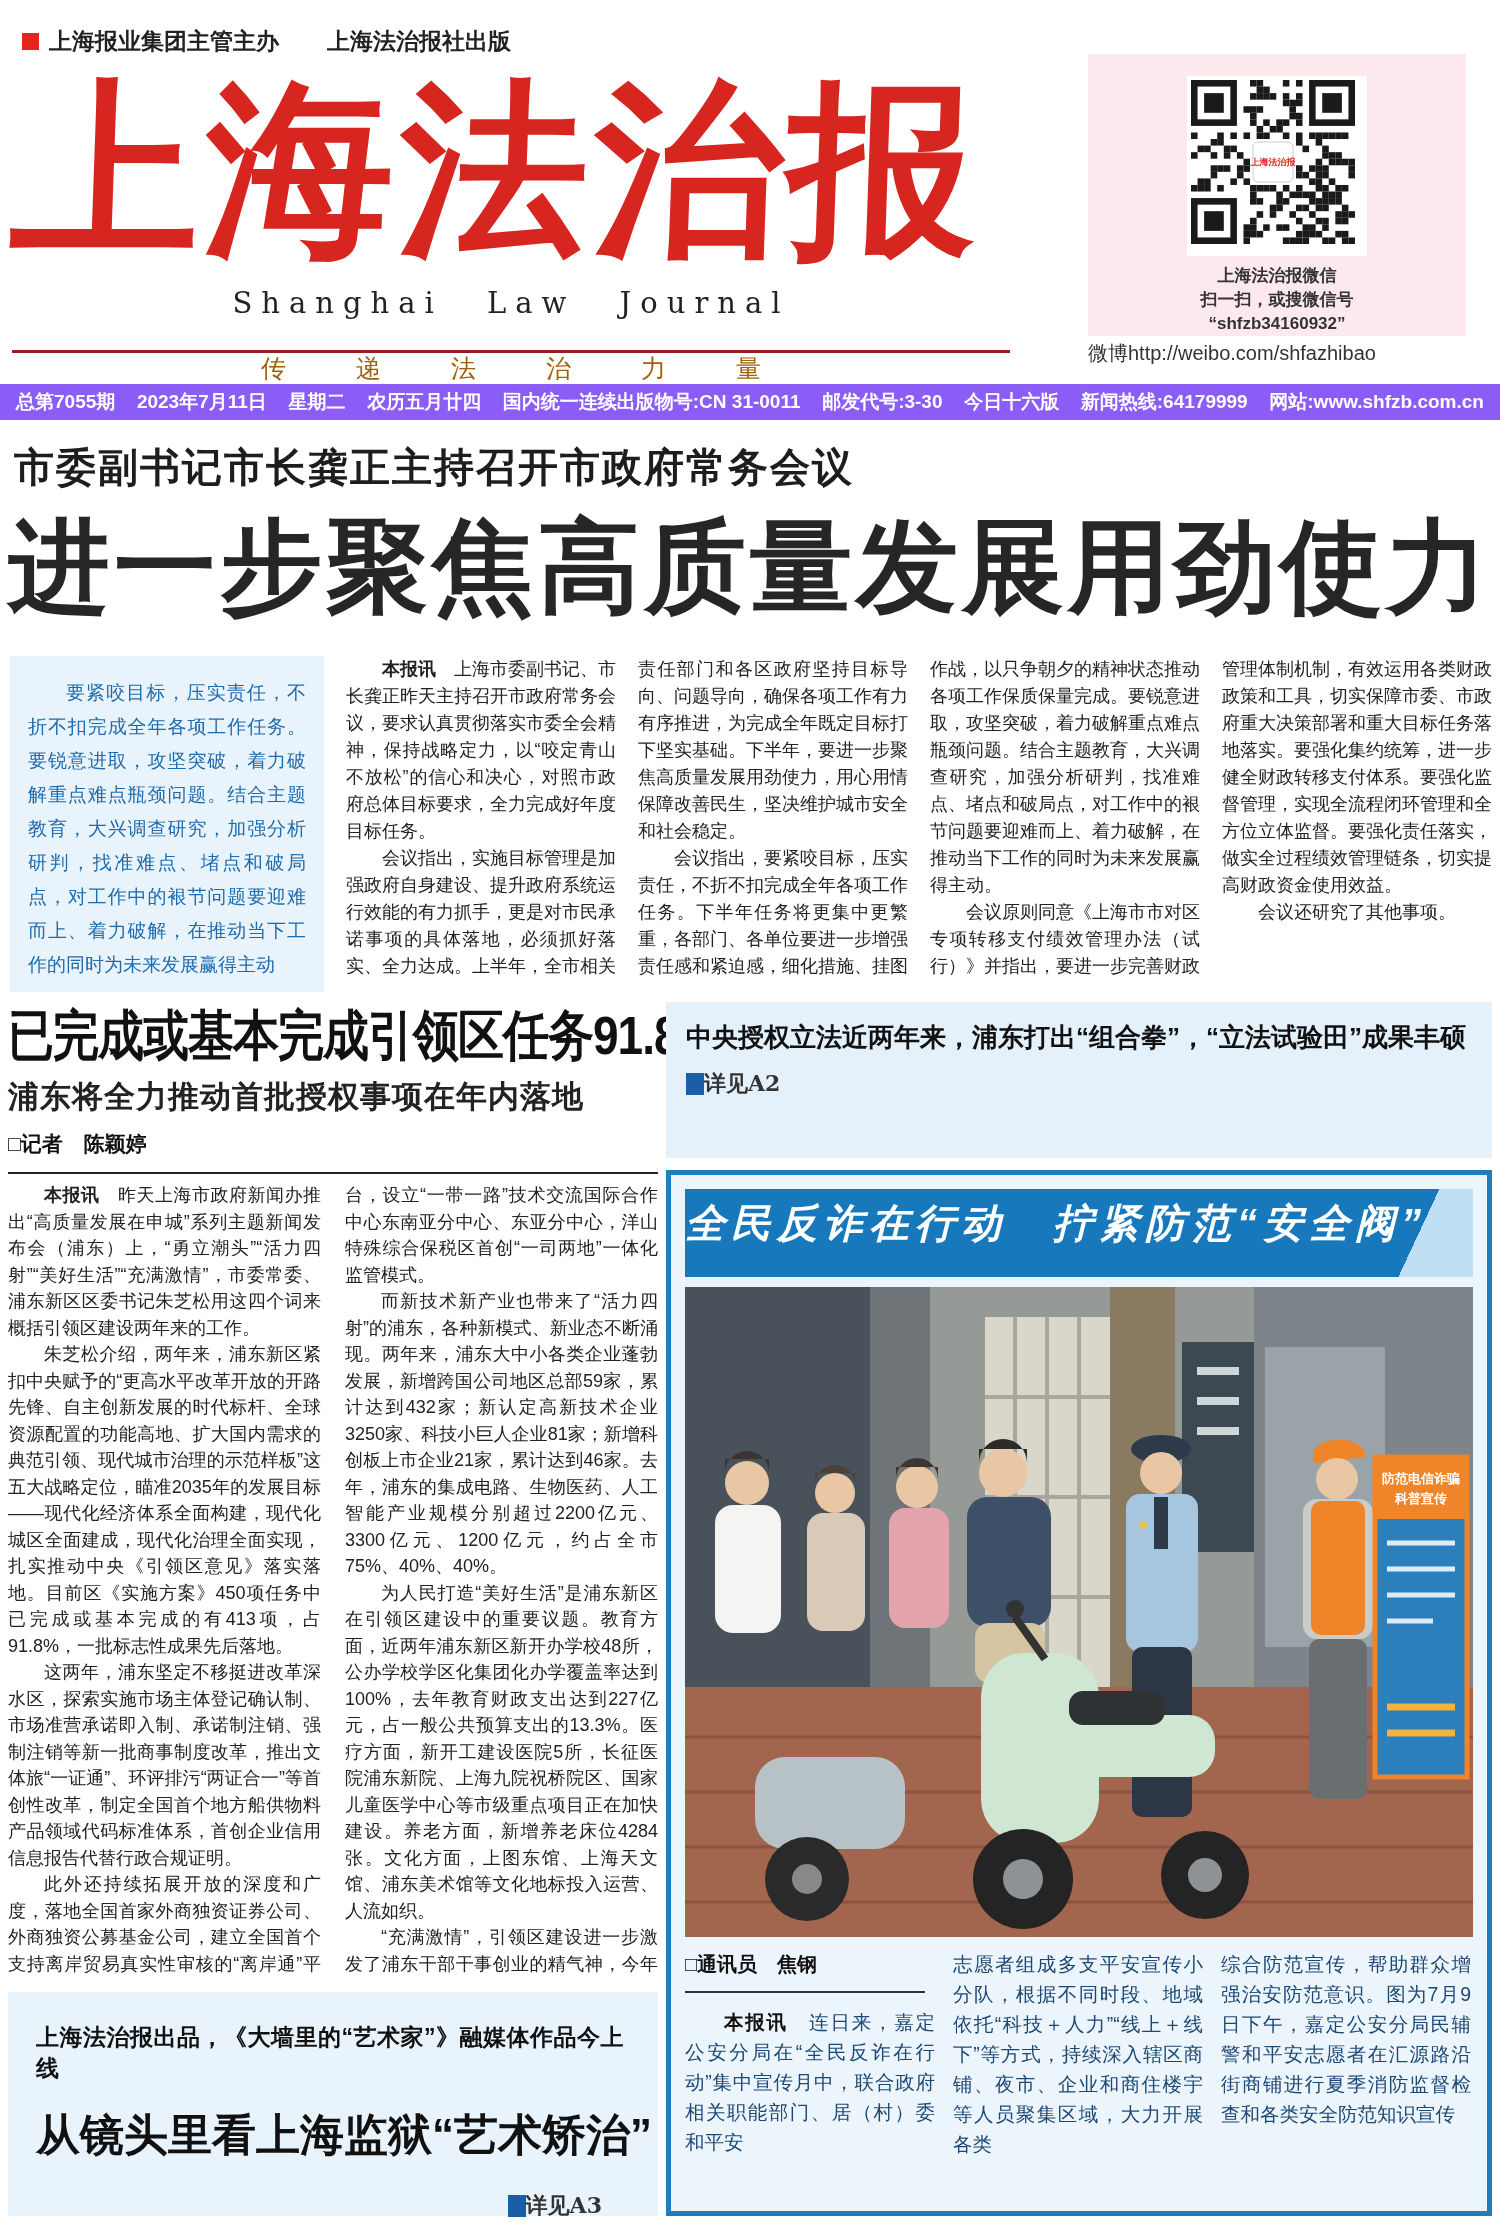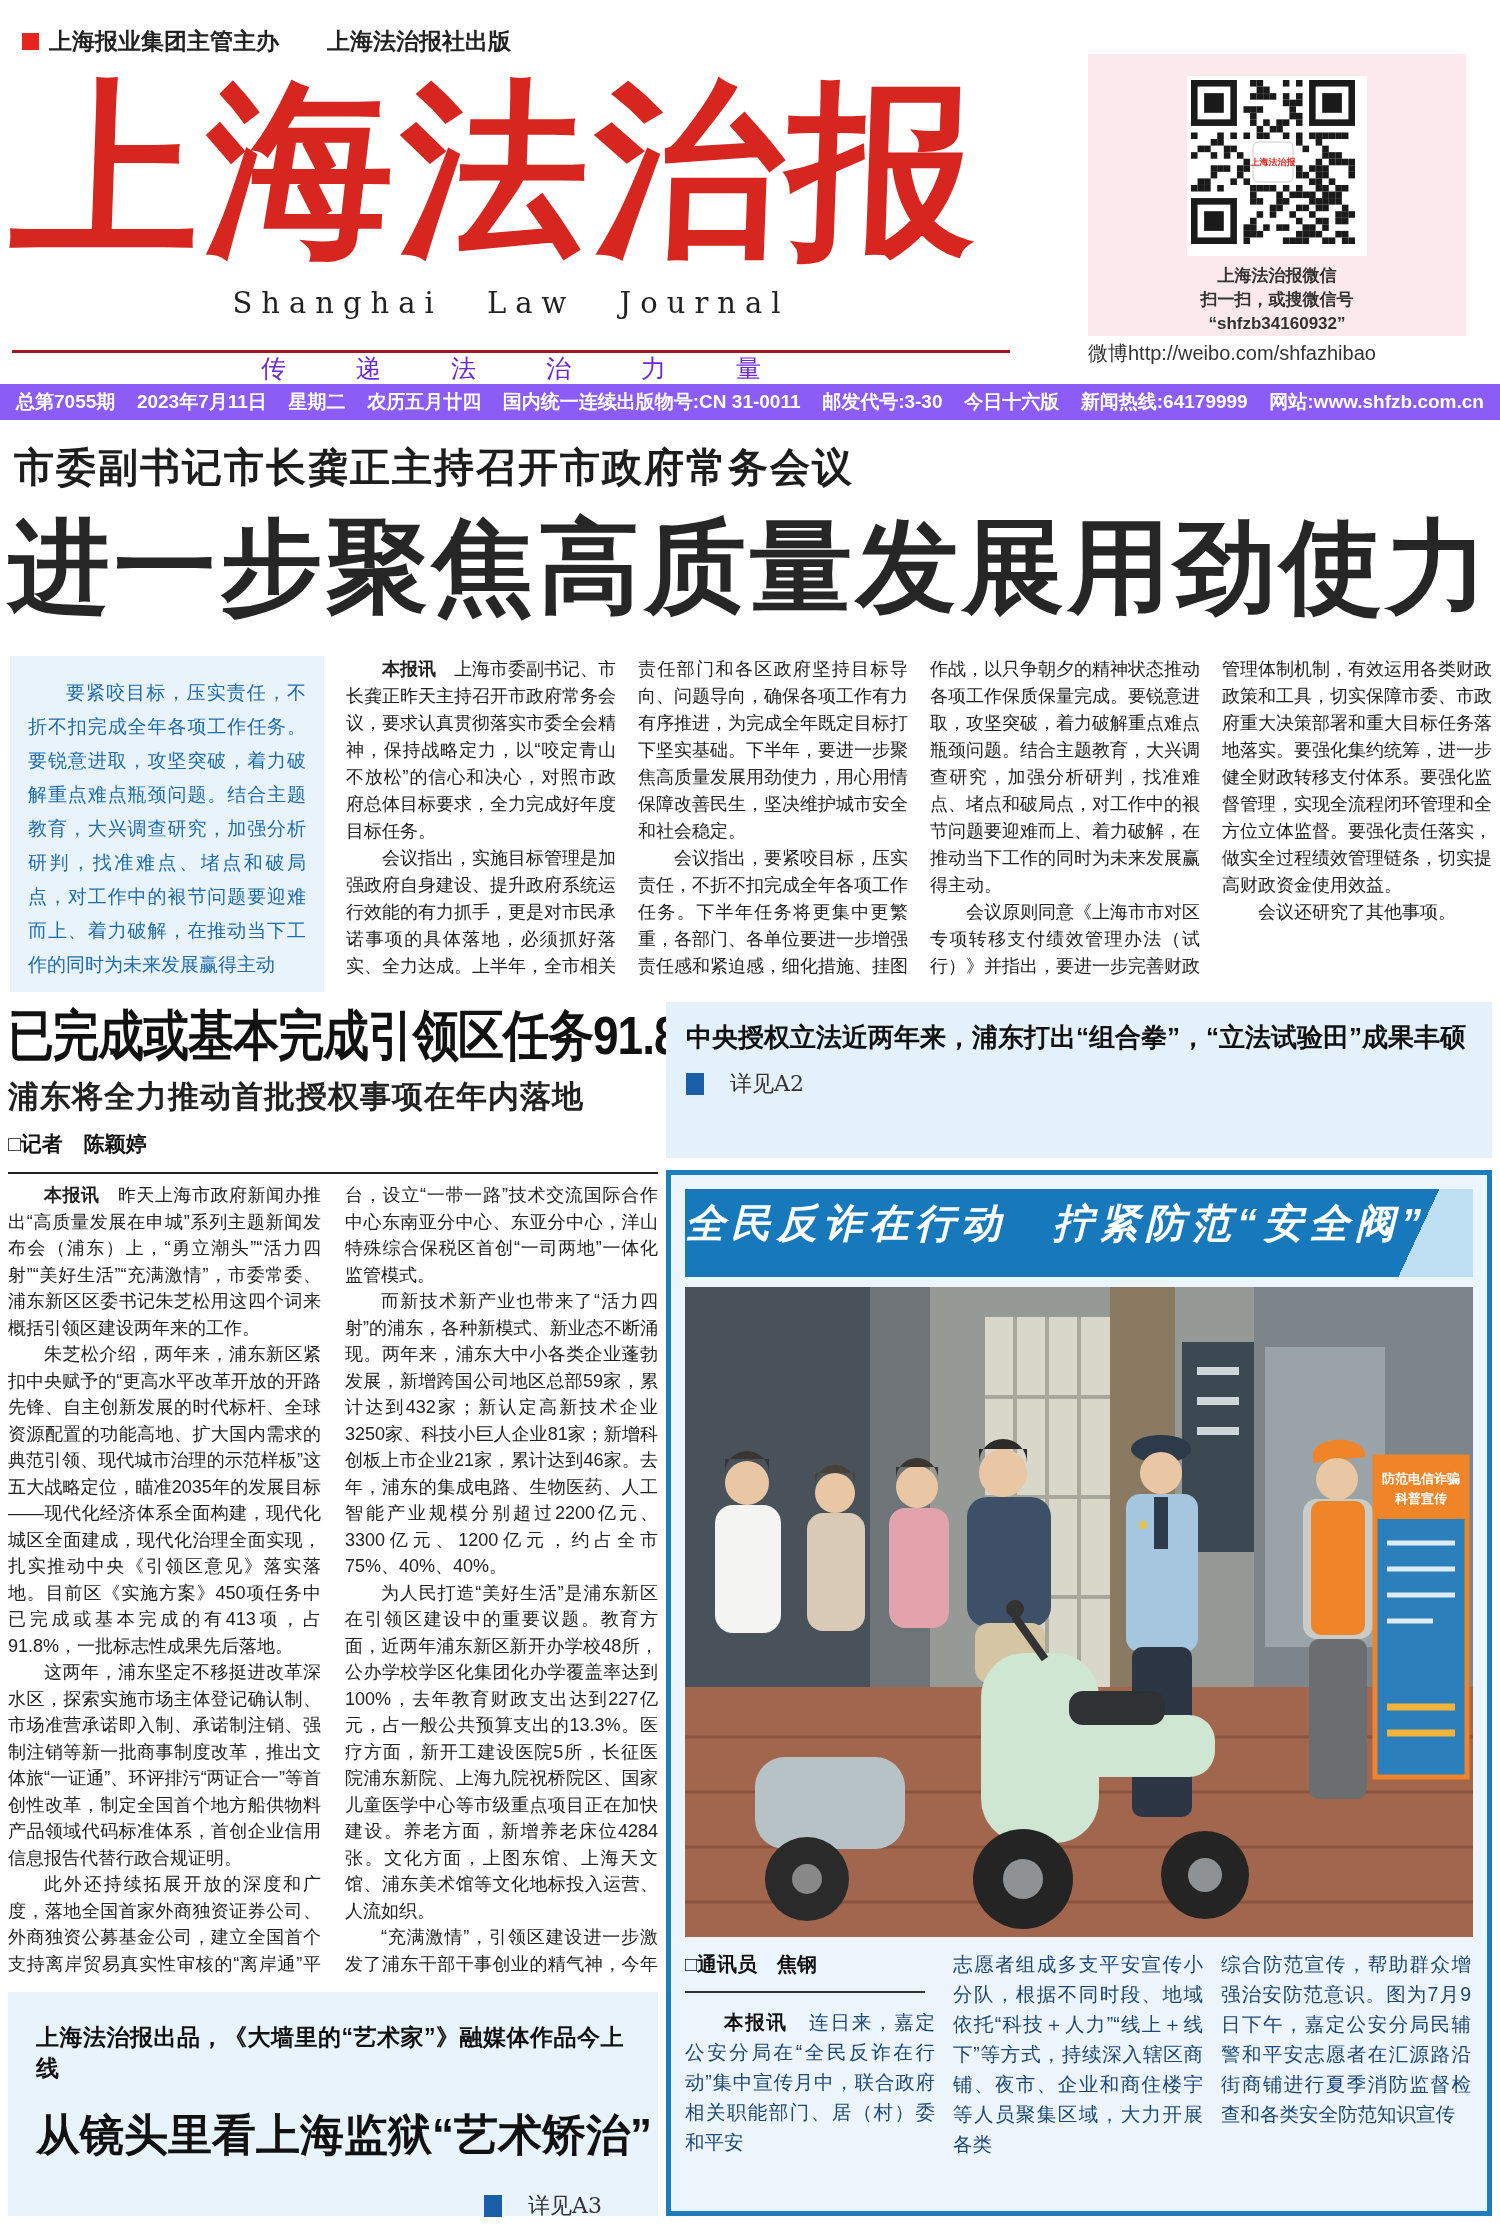--- a/index.html
+++ b/index.html
@@ -9,21 +9,21 @@
   
   .edition-note{top:26px;left:22px;font-size:23px;font-weight:bold;color:#222;display:flex;align-items:center;gap:10px;}
   .red-sq{width:17px;height:17px;background:#e8251d;display:inline-block;}
   .gap28{display:inline-block;width:28px;}
   .mast-left{top:54px;left:12px;width:998px;height:296px;border-bottom:3px solid #9b1c20;}
   .mast-title{font-family:"DejaVu Serif",serif;font-weight:900;color:#d7261f;
               font-size:188px;line-height:230px;letter-spacing:6px;white-space:nowrap;
               transform:skewX(-2deg);}
   .mast-en{font-family:"DejaVu Serif",serif;font-size:29px;color:#222;text-align:center;
            letter-spacing:9px;word-spacing:26px;margin-top:2px;}
-  .slogan{top:352px;left:12px;width:998px;text-align:center;font-size:25px;color:#6d28d9;
+  .slogan{top:352px;left:12px;width:998px;text-align:center;font-size:25px;color:#a16207;
           letter-spacing:70px;text-indent:70px;white-space:nowrap;}
   
   .wechat-box{top:54px;left:1088px;width:378px;height:282px;background:#fce9ee;
               display:flex;flex-direction:column;align-items:center;}
   .qr-wrap{margin-top:22px;width:172px;height:172px;background:#fff;padding:4px;}
   .wechat-t{font-size:17px;font-weight:bold;color:#333;line-height:24px;text-align:center;}
   .wechat-t.first{margin-top:8px;}
   .weibo{top:340px;left:1088px;width:400px;font-size:20px;color:#333;}
   
   .redbar{top:384px;left:0;width:1500px;height:36px;background:#8b5cf6;color:#fff;
@@ -47,21 +47,21 @@
   .pd-sub{top:1076px;left:8px;width:652px;font-size:31px;font-weight:700;color:#222;letter-spacing:1px;}
   .pd-byline{top:1130px;left:8px;width:650px;font-size:21px;font-weight:bold;color:#111;
              border-bottom:2px solid #222;padding-bottom:14px;}
   .pd-body{top:1182px;left:8px;width:650px;height:800px;column-count:2;column-gap:24px;column-fill:auto;
            overflow:hidden;font-size:18px;line-height:26.5px;color:#222;text-align:justify;}
   
   .prison-box{top:1992px;left:8px;width:650px;height:224px;background:#e8f3fb;box-sizing:border-box;
               padding:30px 28px 0 28px;}
   .prison-kicker{font-size:23px;font-weight:bold;color:#111;letter-spacing:0.5px;}
   .prison-head{margin-top:22px;font-size:44px;font-weight:900;color:#111;letter-spacing:0px;white-space:nowrap;}
-  .see-ref{display:flex;align-items:center;gap:26px;justify-content:flex-end;margin-top:26px;padding-right:28px;}
+  .see-ref{display:flex;align-items:center;gap:0;justify-content:flex-end;margin-top:26px;padding-right:28px;font-weight:bold;}
   .see-sq{width:18px;height:22px;background:#1b5ea8;display:inline-block;}
   .see-txt{font-size:22px;color:#333;font-family:"DejaVu Serif",serif;}
   
   .legis-box{top:1002px;left:666px;width:826px;height:156px;background:#e4f1fa;box-sizing:border-box;
              padding:18px 20px 0 20px;}
   .legis-kicker{font-size:26px;font-weight:bold;color:#111;}
   .legis-row{display:flex;align-items:flex-end;justify-content:space-between;margin-top:14px;}
   .legis-head{font-size:48px;font-weight:900;color:#1a1a1a;letter-spacing:0;white-space:nowrap;}
   
   .frame{top:1170px;left:666px;width:826px;height:1046px;box-sizing:border-box;border:5px solid #1e7dbd;

